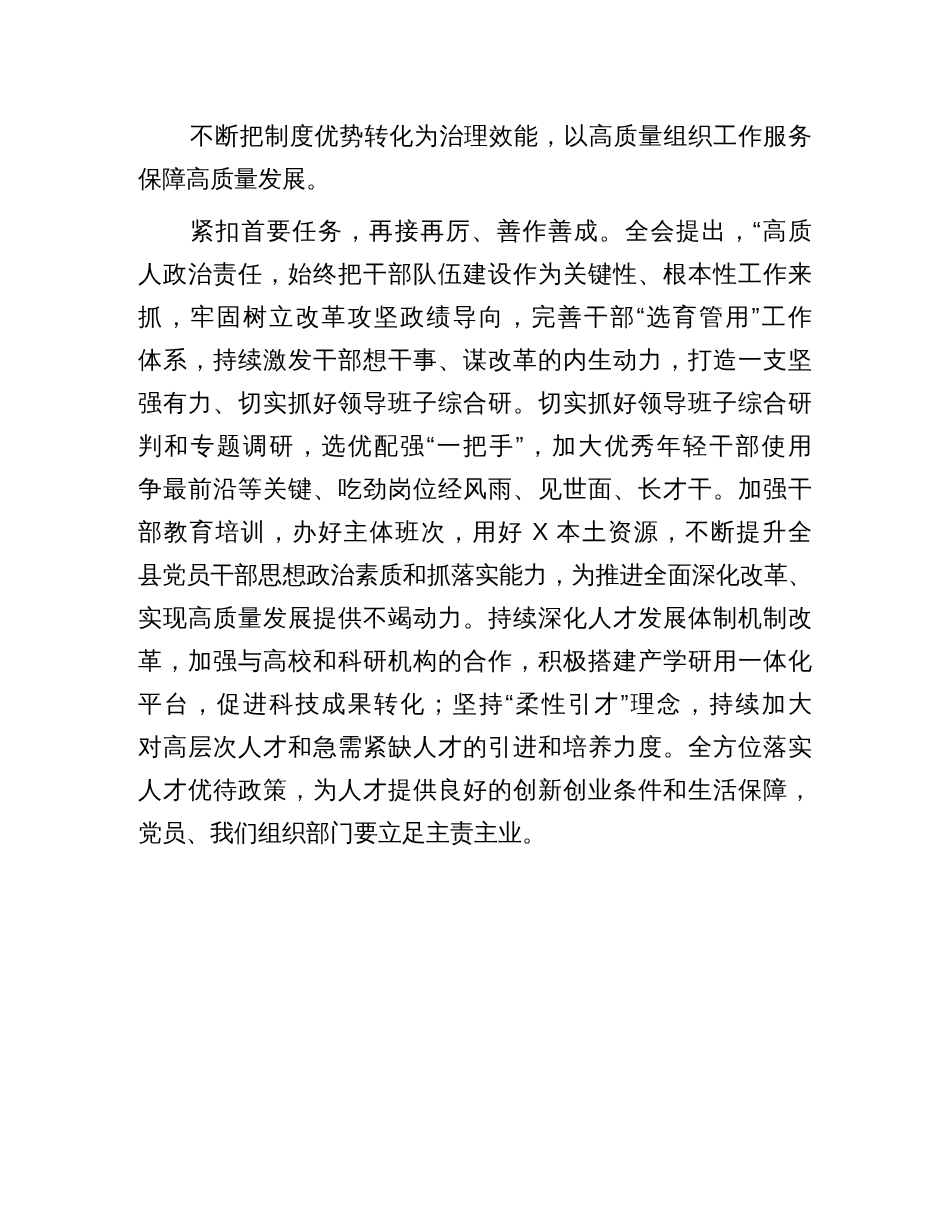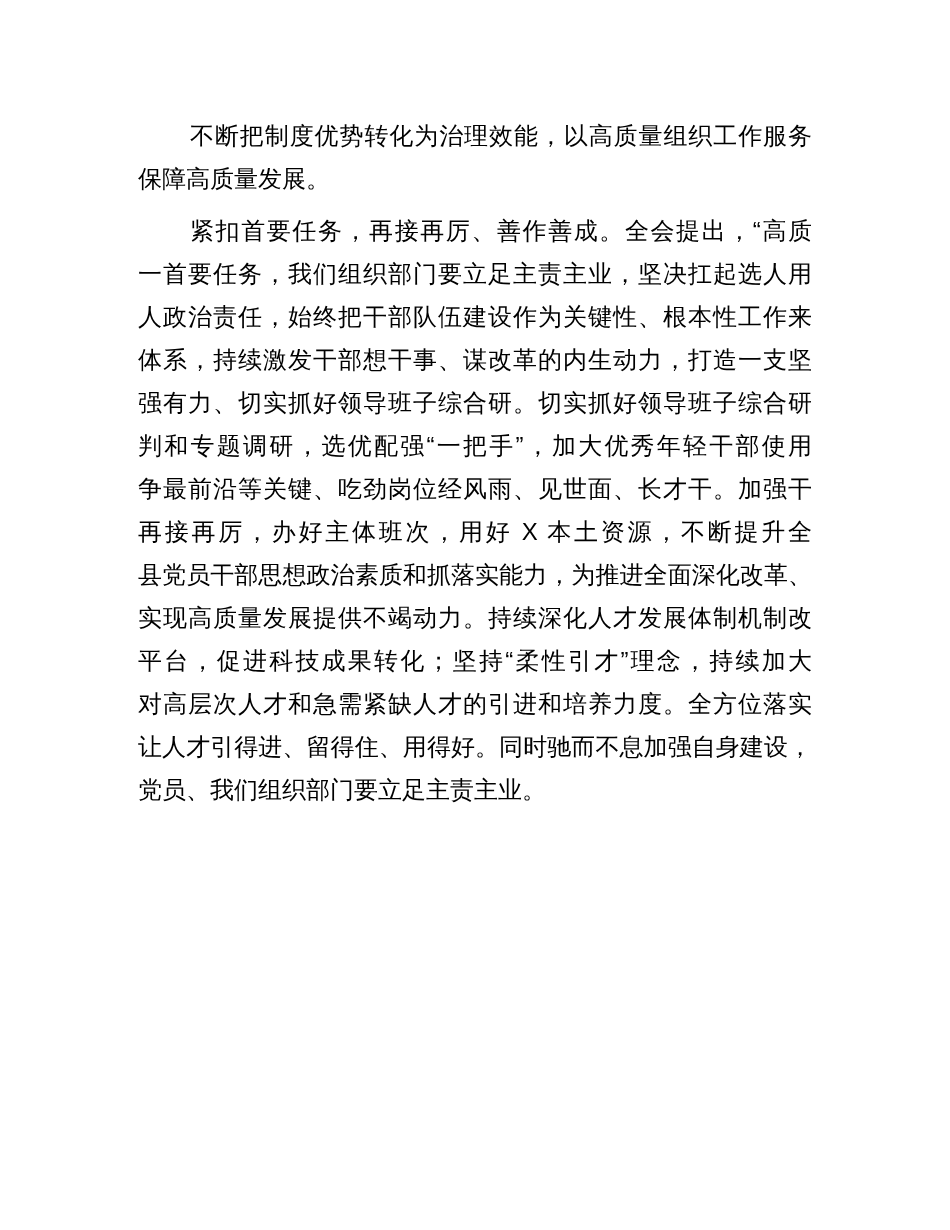--- a/index.html
+++ b/index.html
@@ -47,28 +47,29 @@
 <body>
 
 <div class="page">
   <div class="doc-body" id="doc-body">
       <div class="paragraph">
         <div class="line first">不断把制度优势转化为治理效能，以高质量组织工作服务</div>
         <div class="line last">保障高质量发展。</div>
       </div>
       <div class="paragraph">
         <div class="line first">紧扣首要任务，再接再厉、善作善成。全会提出，“高质</div>
-        <div class="line">一首要任务，我们组织部门要立足主责主业，坚决扛起选人用</div>
         <div class="line">人政治责任，始终把干部队伍建设作为关键性、根本性工作来</div>
+        <div class="line">抓，牢固树立改革攻坚政绩导向，完善干部“选育管用”工作</div>
         <div class="line">体系，持续激发干部想干事、谋改革的内生动力，打造一支坚</div>
         <div class="line">强有力、切实抓好领导班子综合研。切实抓好领导班子综合研</div>
         <div class="line">判和专题调研，选优配强“一把手”，加大优秀年轻干部使用</div>
         <div class="line">争最前沿等关键、吃劲岗位经风雨、见世面、长才干。加强干</div>
-        <div class="line">再接再厉，办好主体班次，用好 X 本土资源，不断提升全</div>
+        <div class="line">部教育培训，办好主体班次，用好 X 本土资源，不断提升全</div>
         <div class="line">县党员干部思想政治素质和抓落实能力，为推进全面深化改革、</div>
         <div class="line">实现高质量发展提供不竭动力。持续深化人才发展体制机制改</div>
+        <div class="line">革，加强与高校和科研机构的合作，积极搭建产学研用一体化</div>
         <div class="line">平台，促进科技成果转化；坚持“柔性引才”理念，持续加大</div>
         <div class="line">对高层次人才和急需紧缺人才的引进和培养力度。全方位落实</div>
-        <div class="line">让人才引得进、留得住、用得好。同时驰而不息加强自身建设，</div>
+        <div class="line">人才优待政策，为人才提供良好的创新创业条件和生活保障，</div>
         <div class="line last">党员、我们组织部门要立足主责主业。</div>
       </div>
     </div>
 </div>
 
 </body></html>

